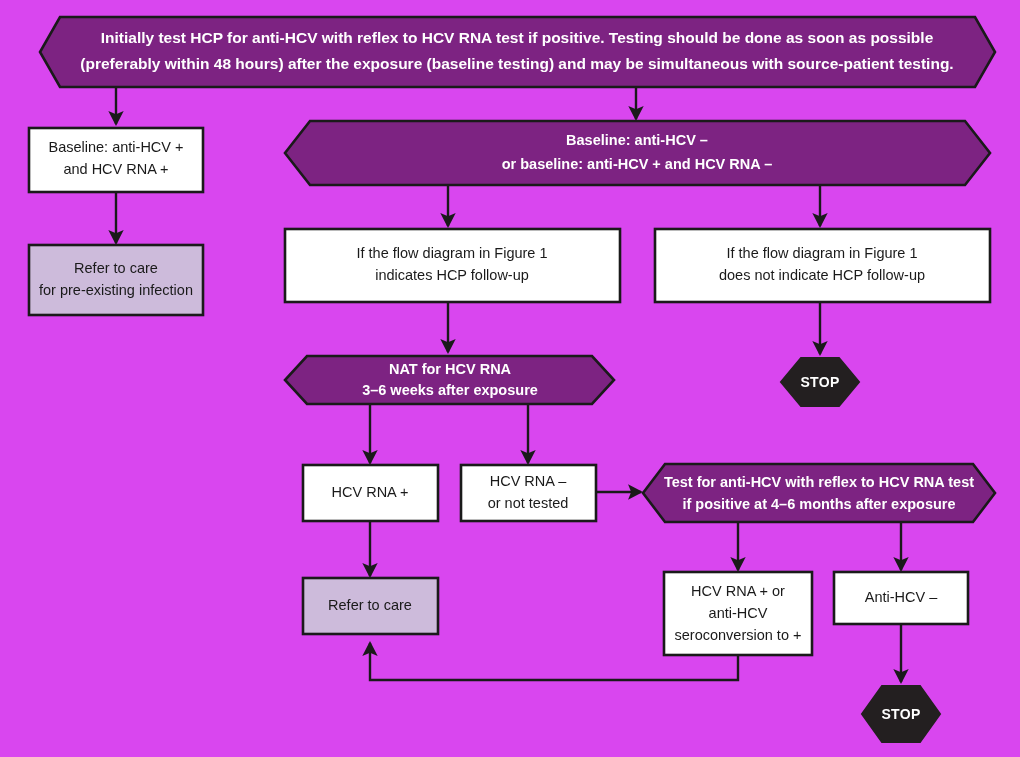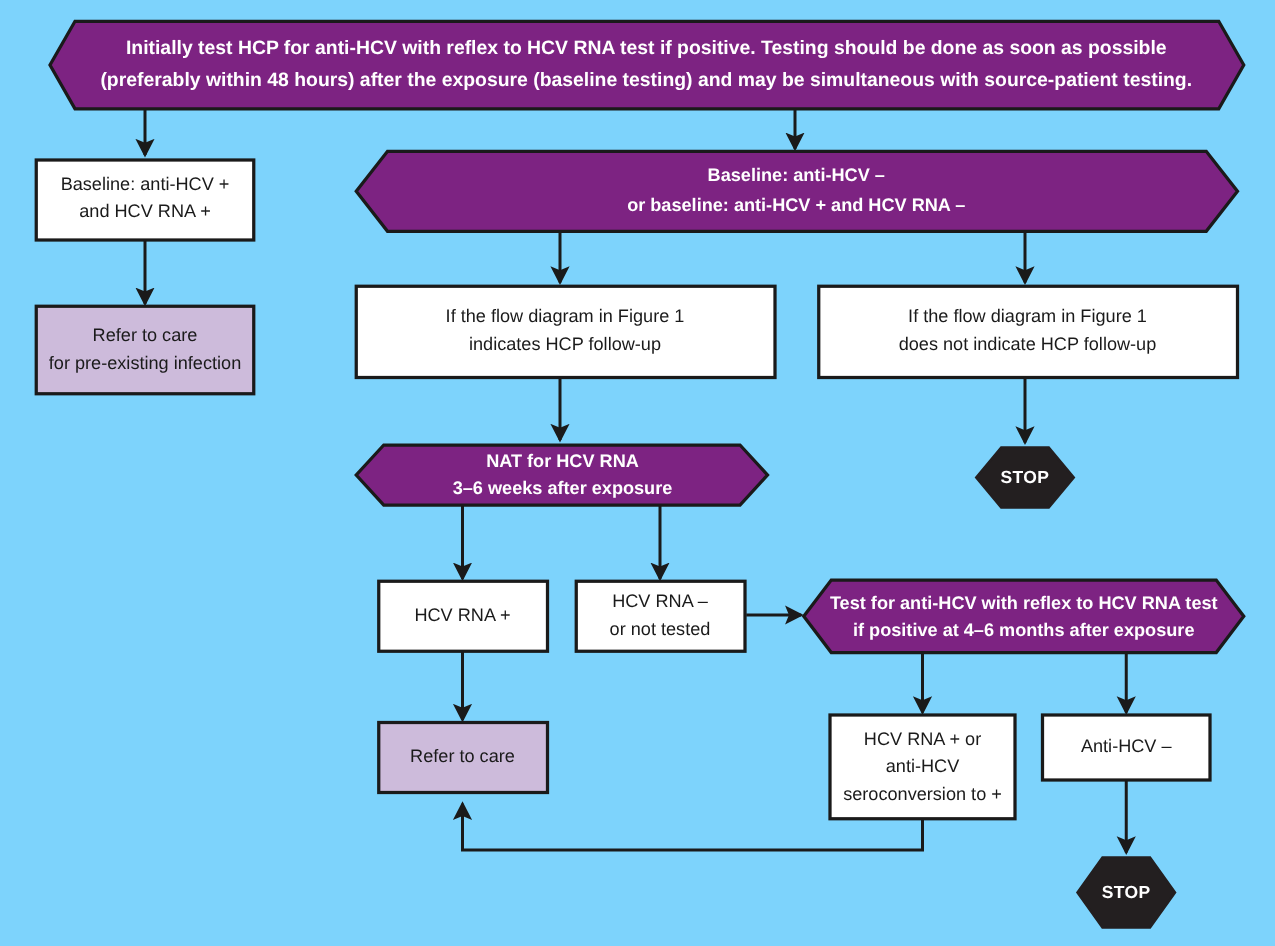--- a/index.html
+++ b/index.html
@@ -10,21 +10,21 @@
   body {
     width: 1020px;
     height: 757px;
     font-family: "Liberation Sans", sans-serif;
     overflow: hidden;
   }
   #flow-root {
     position: relative;
     width: 1020px;
     height: 757px;
-    background: #7dd3fc;
+    background: #d946ef;
   }
   svg#flow-svg {
     display: block;
     width: 1020px;
     height: 757px;
   }
   .shape-stroke {
     stroke: #1a1a1a;
     stroke-width: 2.6;
   }

